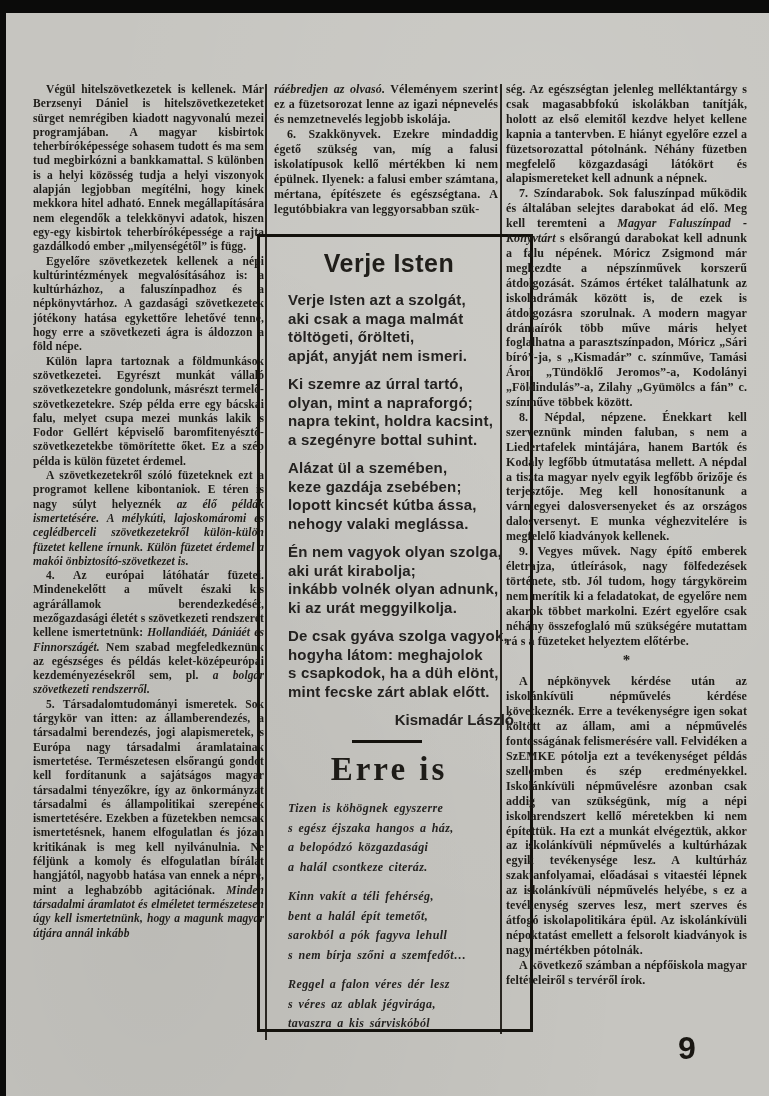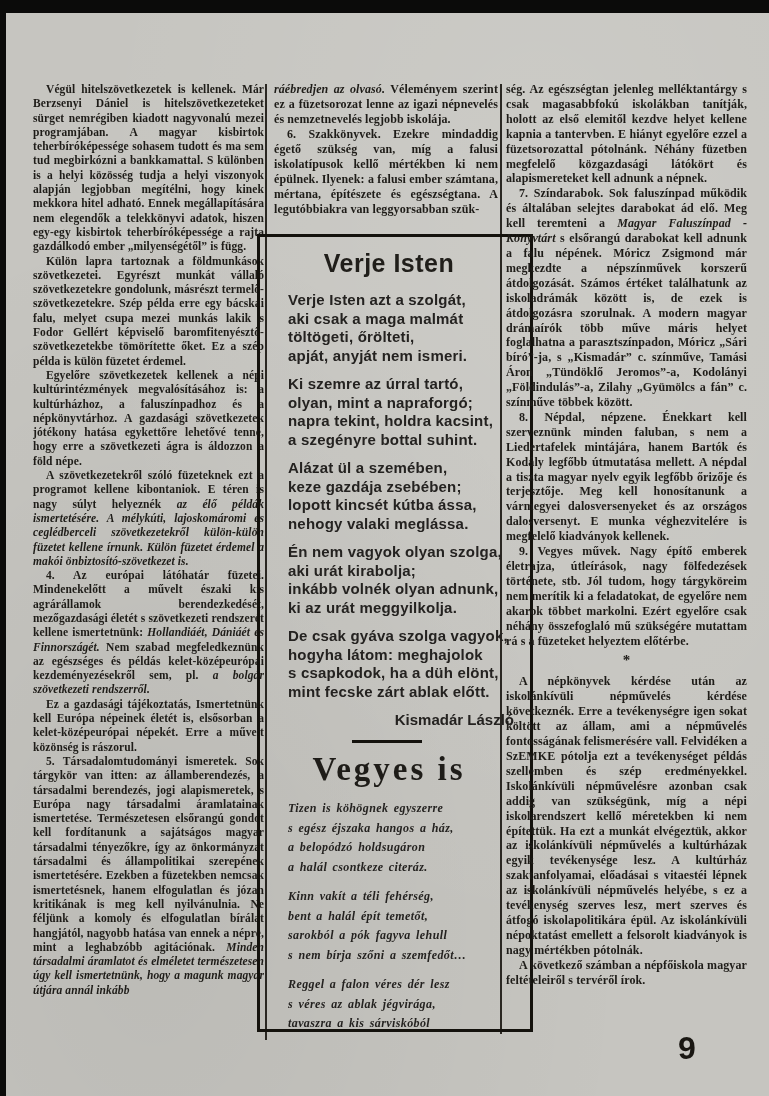--- a/index.html
+++ b/index.html
@@ -67,25 +67,24 @@
 </style>
 </head>
 <body>
 
 <div class="page">
   <div class="bar-top"></div>
   <div class="bar-left"></div>
 
   <div class="col col-left" id="col-left">
       <p class="para indent"><span>Végül hitelszövetkezetek is kellenek. Már Berzsenyi Dániel is hitelszövetkezeteket sürget nemrégiben kiadott nagyvonalú mezei programjában. A magyar kisbirtok teherbíróképessége sohasem tudott és ma sem tud megbirkózni a bankkamattal. S különben is a helyi közösség tudja a helyi viszonyok alapján legjobban megítélni, hogy kinek mekkora hitel adható. Ennek megállapítására nem elegendők a telekkönyvi adatok, hiszen egy-egy kisbirtok teherbíróképessége a rajta gazdálkodó ember „milyenségétől” is függ.</span></p>
+      <p class="para indent"><span>Egyelőre szövetkezetek kellenek a népi kultúrintézmények megvalósításához is: a kultúrházhoz, a faluszínpadhoz és a népkönyvtárhoz. A gazdasági szövetkezetek jótékony hatása egykettőre lehetővé tenné, hogy erre a szövetkezeti ágra is áldozzon a föld népe.</span></p>
       <p class="para indent"><span>Külön lapra tartoznak a földmunkások szövetkezetei. Egyrészt munkát vállaló szövetkezetekre gondolunk, másrészt termelő-szövetkezetekre. Szép példa erre egy bácskai falu, melyet csupa mezei munkás lakik s Fodor Gellért képviselő baromfitenyésztő-szövetkezetekbe tömörítette őket. Ez a szép példa is külön füzetet érdemel.</span></p>
-      <p class="para indent"><span>Egyelőre szövetkezetek kellenek a népi kultúrintézmények megvalósításához is: a kultúrházhoz, a faluszínpadhoz és a népkönyvtárhoz. A gazdasági szövetkezetek jótékony hatása egykettőre lehetővé tenné, hogy erre a szövetkezeti ágra is áldozzon a föld népe.</span></p>
       <p class="para indent"><span>A szövetkezetekről szóló füzeteknek ezt a programot kellene kibontaniok. E téren is nagy súlyt helyeznék </span><i>az élő példák ismertetésére. A mélykúti, lajoskomáromi és ceglédberceli szövetkezetekről külön-külön füzetet kellene írnunk. Külön füzetet érdemel a makói önbiztosító-szövetkezet is.</i></p>
       <p class="para indent"><span>4. Az európai látóhatár füzetei. Mindenekelőtt a művelt északi kis agrárállamok berendezkedését, mezőgazdasági életét s szövetkezeti rendszerét kellene ismertetnünk: </span><i>Hollandiáét, Dániáét és Finnországét.</i><span> Nem szabad megfeledkeznünk az egészséges és példás kelet-középeurópai kezdeményezésekről sem, pl. </span><i>a bolgár szövetkezeti rendszerről.</i></p>
-      <p class="para indent"><span>Ez a gazdasági tájékoztatás, Ismertetnünk kell Európa népeinek életét is, elsősorban a kelet-középeurópai népekét. Erre a művelt közönség is rászorul.</span></p>
       <p class="para indent"><span>5. Társadalomtudományi ismeretek. Sok tárgykör van itten: az államberendezés, a társadalmi berendezés, jogi alapismeretek, s Európa nagy társadalmi áramlatainak ismertetése. Természetesen elsőrangú gondot kell fordítanunk a sajátságos magyar társadalmi tényezőkre, így az önkormányzat társadalmi és állampolitikai szerepének ismertetésére. Ezekben a füzetekben nemcsak ismertetésnek, hanem elfogulatlan és józan kritikának is meg kell nyilvánulnia. Ne féljünk a komoly és elfogulatlan bírálat hangjától, nagyobb hatása van ennek a népre, mint a leghabzóbb agitációnak. </span><i>Minden társadalmi áramlatot és elméletet természetesen úgy kell ismertetnünk, hogy a magunk magyar útjára annál inkább</i></p>
     </div>
 
   <div class="vrule vrule-1"></div>
 
   <div class="col col-mid" id="col-mid">
       <p class="para"><i>ráébredjen az olvasó.</i><span> Véleményem szerint ez a füzetsorozat lenne az igazi népnevelés és nemzetnevelés legjobb iskolája.</span></p>
       <p class="para indent"><span>6. Szakkönyvek. Ezekre mindaddig égető szükség van, míg a falusi iskolatípusok kellő mértékben ki nem épülnek. Ilyenek: a falusi ember számtana, mértana, építészete és egészségtana. A legutóbbiakra van leggyorsabban szük-</span></p>
     </div>
 
@@ -120,26 +119,26 @@
         </div>
         <div class="stanza sans">
           <div class="pline">De csak gyáva szolga vagyok,</div>
           <div class="pline">hogyha látom: meghajolok</div>
           <div class="pline">s csapkodok, ha a düh elönt,</div>
           <div class="pline">mint fecske zárt ablak előtt.</div>
         </div>
       </div>
     <div class="p1author">Kismadár László</div>
     <div class="boxrule"></div>
-    <div class="p2title">Vegyes is</div>
+    <div class="p2title">Erre is</div>
     <div id="poem2">
         <div class="stanza serif">
           <div class="pline">Tizen is köhögnek egyszerre</div>
           <div class="pline">s egész éjszaka hangos a ház,</div>
-          <div class="pline">a belopódzó holdsugáron</div>
+          <div class="pline">a belopódzó közgazdasági</div>
           <div class="pline">a halál csontkeze citeráz.</div>
         </div>
         <div class="stanza serif">
           <div class="pline">Kinn vakít a téli fehérség,</div>
           <div class="pline">bent a halál épít temetőt,</div>
           <div class="pline">sarokból a pók fagyva lehull</div>
           <div class="pline">s nem bírja szőni a szemfedőt…</div>
         </div>
         <div class="stanza serif">
           <div class="pline">Reggel a falon véres dér lesz</div>

